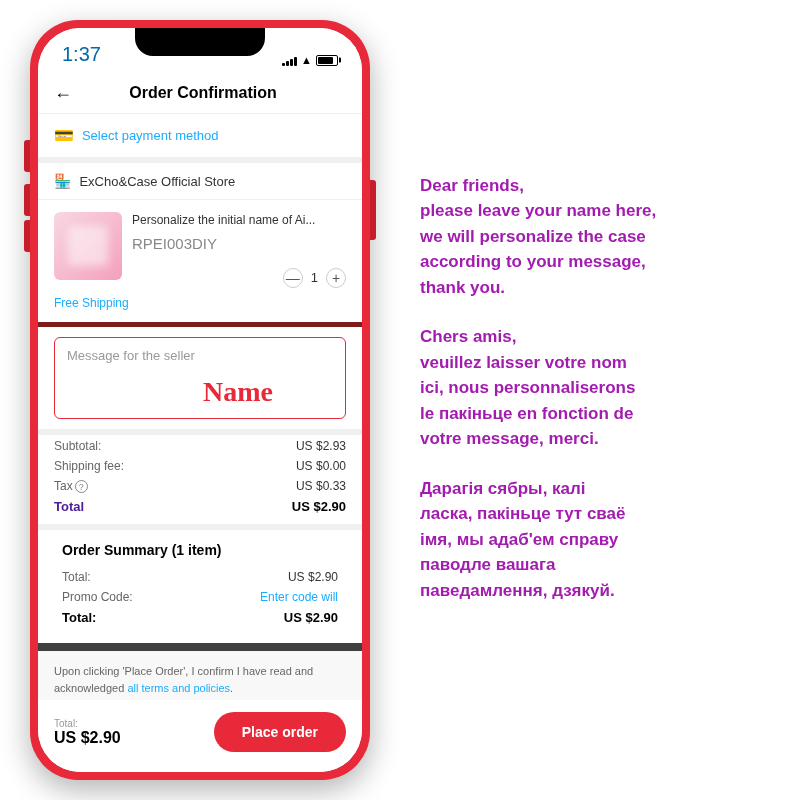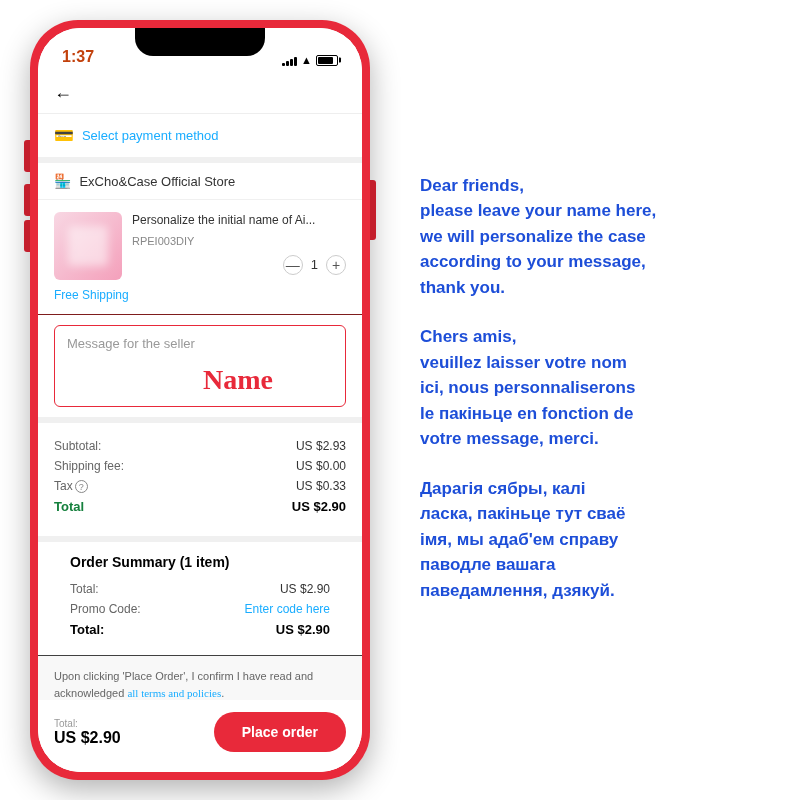--- a/index.html
+++ b/index.html
@@ -103,23 +103,23 @@
       display: flex;
       align-items: flex-end;
       justify-content: space-between;
       padding: 0 24px 6px 24px;
       flex-shrink: 0;
       position: relative;
       z-index: 5;
     }
 
     .status-time {
-      font-size: 16px;
-      font-weight: 700;
-      color: #c2410c;
+      font-size: 20px;
+      font-weight: 400;
+      color: #0369a1;
     }
 
     .status-icons {
       display: flex;
       align-items: center;
       gap: 4px;
     }
 
     .signal-bars {
       display: flex;
@@ -242,21 +242,21 @@
 
     .store-name {
       font-size: 13px;
       color: #333;
       font-weight: 500;
     }
 
     .product-section {
       background: #fff;
       padding: 12px 16px;
-      border-bottom: 1px solid #7f1d1d;
+      border-bottom: 5px solid #7f1d1d;
     }
 
     .product-row {
       display: flex;
       align-items: flex-start;
       gap: 10px;
     }
 
     .product-image {
       width: 68px;
@@ -289,23 +289,23 @@
     }
 
     .product-name {
       font-size: 12px;
       color: #333;
       line-height: 1.4;
       margin-bottom: 6px;
     }
 
     .product-sku {
-      font-size: 11px;
+      font-size: 15px;
       color: #888;
-      margin-bottom: 8px;
+      margin-bottom: 16px;
     }
 
     .qty-row {
       display: flex;
       align-items: center;
       justify-content: flex-end;
       gap: 8px;
     }
 
     .qty-btn {
@@ -355,21 +355,21 @@
     .message-name-highlight {
       font-size: 28px;
       font-weight: bold;
       color: #e8293a;
       font-family: Georgia, serif;
       margin-top: 28px;
     }
 
     .pricing-section {
       background: #fff;
-      padding: 16px 16px;
+      padding: 4px 16px;
       border-bottom: 6px solid #f0f0f0;
     }
 
     .pricing-row {
       display: flex;
       justify-content: space-between;
       margin-bottom: 6px;
     }
 
     .pricing-label {
@@ -378,21 +378,21 @@
     }
 
     .pricing-value {
       font-size: 12px;
       color: #333;
     }
 
     .pricing-row.total .pricing-label {
       font-size: 13px;
       font-weight: 600;
-      color: #15803d;
+      color: #4c1d95;
     }
 
     .pricing-row.total .pricing-value {
       font-size: 13px;
       font-weight: 600;
       color: #000;
     }
 
     .tax-icon {
       display: inline-flex;
@@ -403,22 +403,22 @@
       border: 1px solid #888;
       border-radius: 50%;
       font-size: 9px;
       color: #888;
       margin-left: 2px;
       vertical-align: middle;
     }
 
     .order-summary-section {
       background: #fff;
-      padding: 12px 32px;
-      border-bottom: 1px solid #404040;
+      padding: 12px 24px;
+      border-bottom: 8px solid #404040;
     }
 
     .order-summary-title {
       font-size: 14px;
       font-weight: 600;
       color: #000;
       margin-bottom: 12px;
     }
 
     .summary-row {
@@ -462,21 +462,20 @@
     }
 
     .terms-text {
       font-size: 11px;
       color: #666;
       line-height: 1.5;
     }
 
     .terms-link {
       color: #1aadff;
-      font-family: Liberation Serif, serif;
     }
 
     .place-order-section {
       background: #fff;
       padding: 12px 16px 20px 16px;
       display: flex;
       align-items: center;
       justify-content: space-between;
       position: sticky;
       bottom: 0;
@@ -528,21 +527,21 @@
       justify-content: center;
     }
 
     .text-block {
       margin-bottom: 24px;
     }
 
     .text-block p {
       font-size: 17px;
       font-weight: 700;
-      color: #1d4ed8;
+      color: #a21caf;
       line-height: 1.5;
     }
   </style>
 </head>
 <body>
 
 <div class="phone-wrapper">
   <div class="phone-outer">
     <div class="phone-inner">
       <div class="notch"></div>
@@ -561,20 +560,21 @@
             <div class="battery-icon">
               <div class="battery-fill"></div>
             </div>
           </div>
         </div>
 
         <div class="app-content">
 
           <div class="app-header">
             <span class="back-arrow">←</span>
+            <span class="header-title">Order Confirmation</span>
           </div>
 
           <div class="payment-section">
             <span class="payment-icon">💳</span>
             <span class="payment-text">Select payment method</span>
           </div>
 
           <div class="store-section">
             <span class="store-icon">🏪</span>
             <span class="store-name">ExCho&amp;Case Official Store</span>
@@ -629,21 +629,21 @@
           </div>
 
           <div class="order-summary-section">
             <div class="order-summary-title">Order Summary (1 item)</div>
             <div class="summary-row">
               <span class="summary-label">Total:</span>
               <span class="summary-value">US $2.90</span>
             </div>
             <div class="summary-row">
               <span class="summary-label">Promo Code:</span>
-              <span class="promo-link">Enter code here</span>
+              <span class="promo-link">Enter code will</span>
             </div>
             <div class="summary-row total">
               <span class="summary-label">Total:</span>
               <span class="summary-value">US $2.90</span>
             </div>
           </div>
 
           <div class="terms-section">
             <p class="terms-text">
               <span>Upon clicking 'Place Order', I confirm I have read and acknowledged </span><span class="terms-link">all terms and policies</span><span>.</span>

